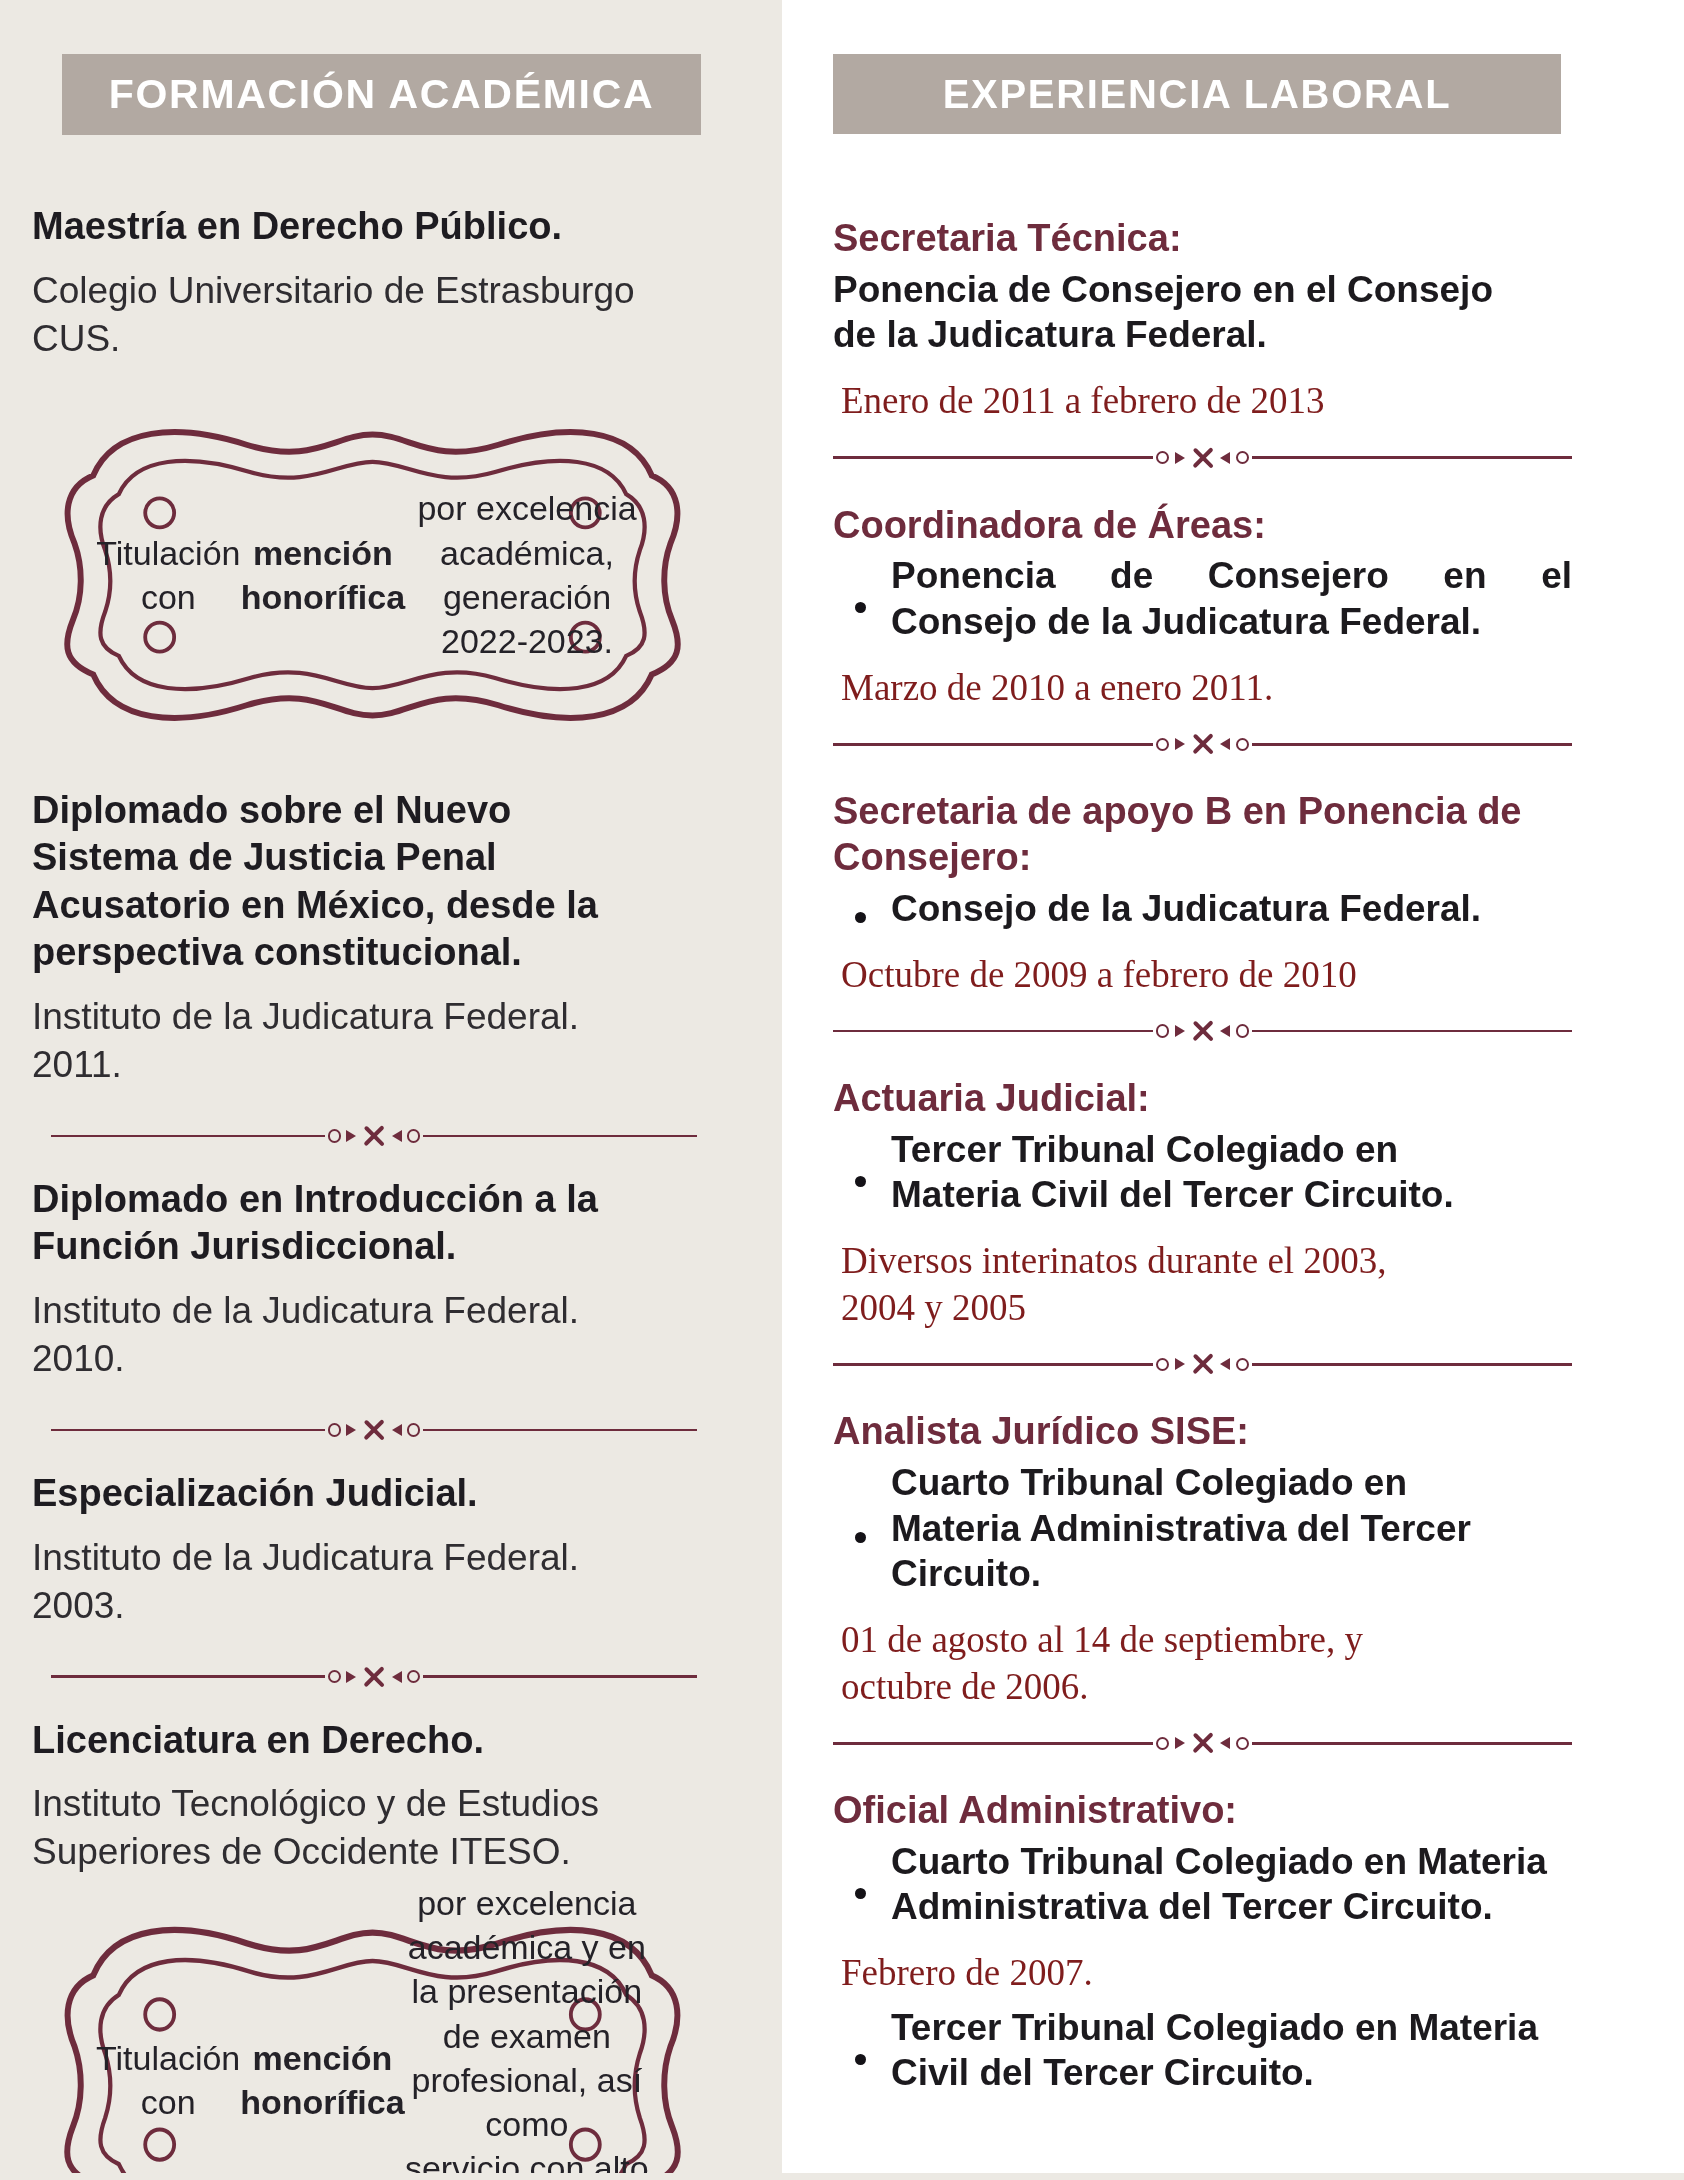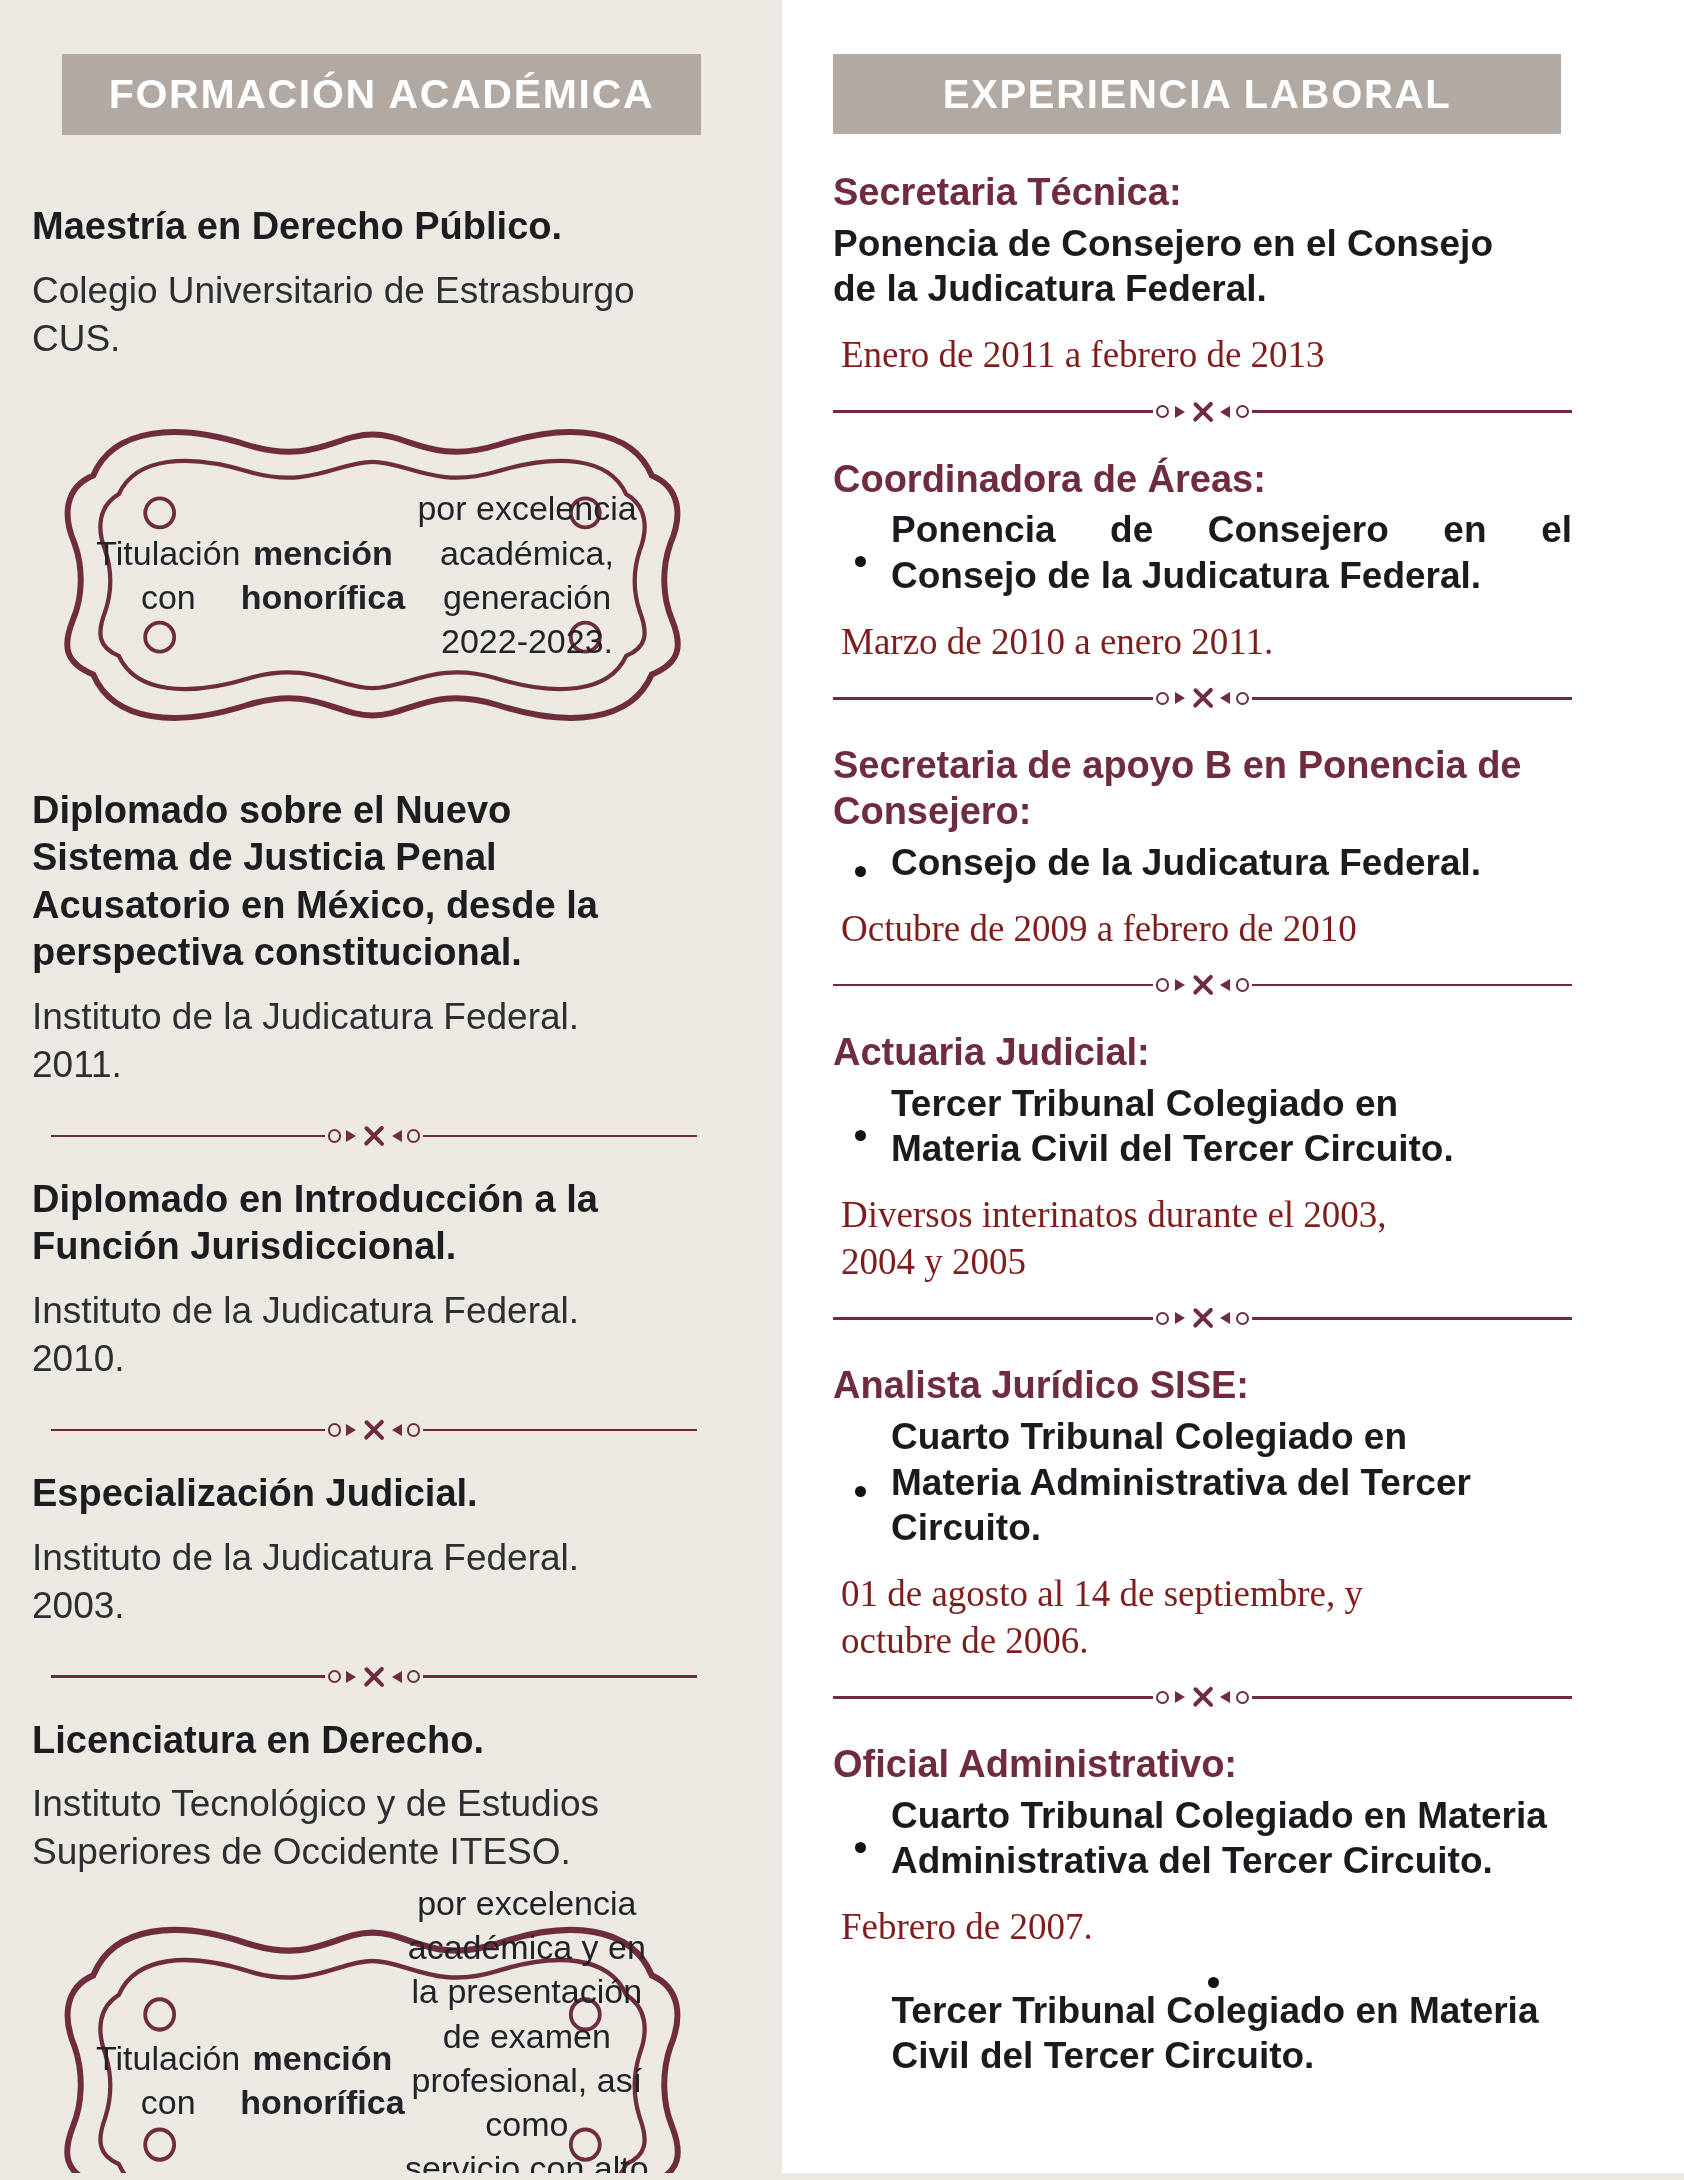--- a/index.html
+++ b/index.html
@@ -70,25 +70,25 @@
     text-align:center; font-size:34px; line-height:1.3; color:#242228;
   }
   .award-text .b { font-weight:700; }
   .award-1 { height:366px; margin-top:29px; }
   .award-2 { height:383px; margin-top:12px; }
 
   
   .mt-title-first { margin-top:68px; }
   .mt-meta  { margin-top:16px; }
   .mt-block { margin-top:29px; }
-  .mt-role-first { margin-top:36px; }
+  .mt-role-first { margin-top:82px; }
   .mt-role  { margin-top:34px; }
   .mt-org   { margin-top:5.1px; }
   .mt-date  { margin-top:20.4px; }
-  .mt-b2    { margin-top:4px;flex-direction:column; }
+  .mt-b2    { margin-top:4px; }
 </style>
 </head>
 <body>
 
 <div class="page">
 
   <section class="col-left">
 
     <div class="section-bar bar-left">
       <span>FORMACIÓN ACADÉMICA</span>

